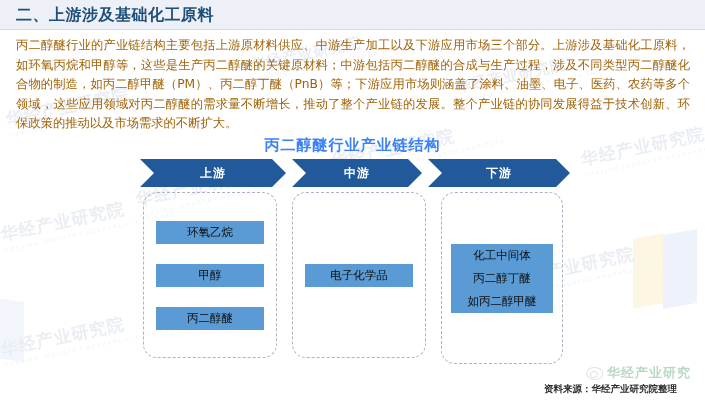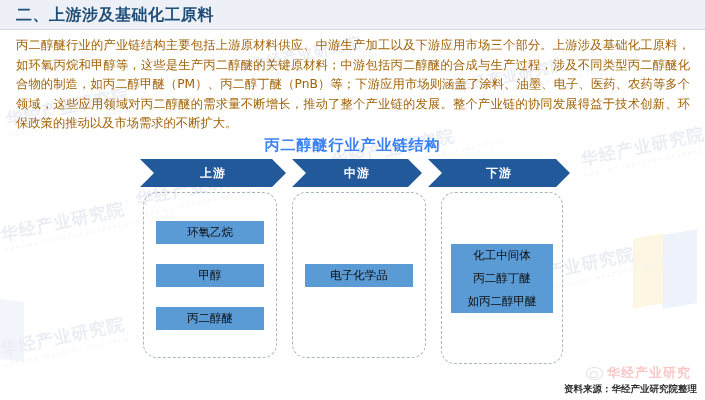--- a/index.html
+++ b/index.html
@@ -145,25 +145,25 @@
   .weibo-eye {
     width: 17px; height: 13px; border-radius: 50% 50% 45% 55%;
     border: 1.6px solid #9aa4b0; position: relative;
   }
   .weibo-eye:after {
     content: ""; position: absolute; left: 3px; top: 3.5px;
     width: 6px; height: 5px; border-radius: 50%;
     border: 1.3px solid #9aa4b0;
   }
   .weibo-text {
-    font-size: 13px; font-weight: bold; color: #ef4444; letter-spacing: 1px;
+    font-size: 13px; font-weight: bold; color: #15803d; letter-spacing: 1px;
     font-family: "DejaVu Sans", "Liberation Sans", sans-serif;
   }
   .source-line {
-    position: absolute; right: 8px; bottom: 4px; z-index: 6;
+    position: absolute; right: 28px; bottom: 4px; z-index: 6;
     font-size: 9.5px; color: #2b2b2b; font-weight: bold;
     font-family: "DejaVu Sans", "Liberation Sans", sans-serif;
   }
 </style>
 </head>
 <body>
 
 <div id="page">
 
   <div class="deco deco-r1"></div>

